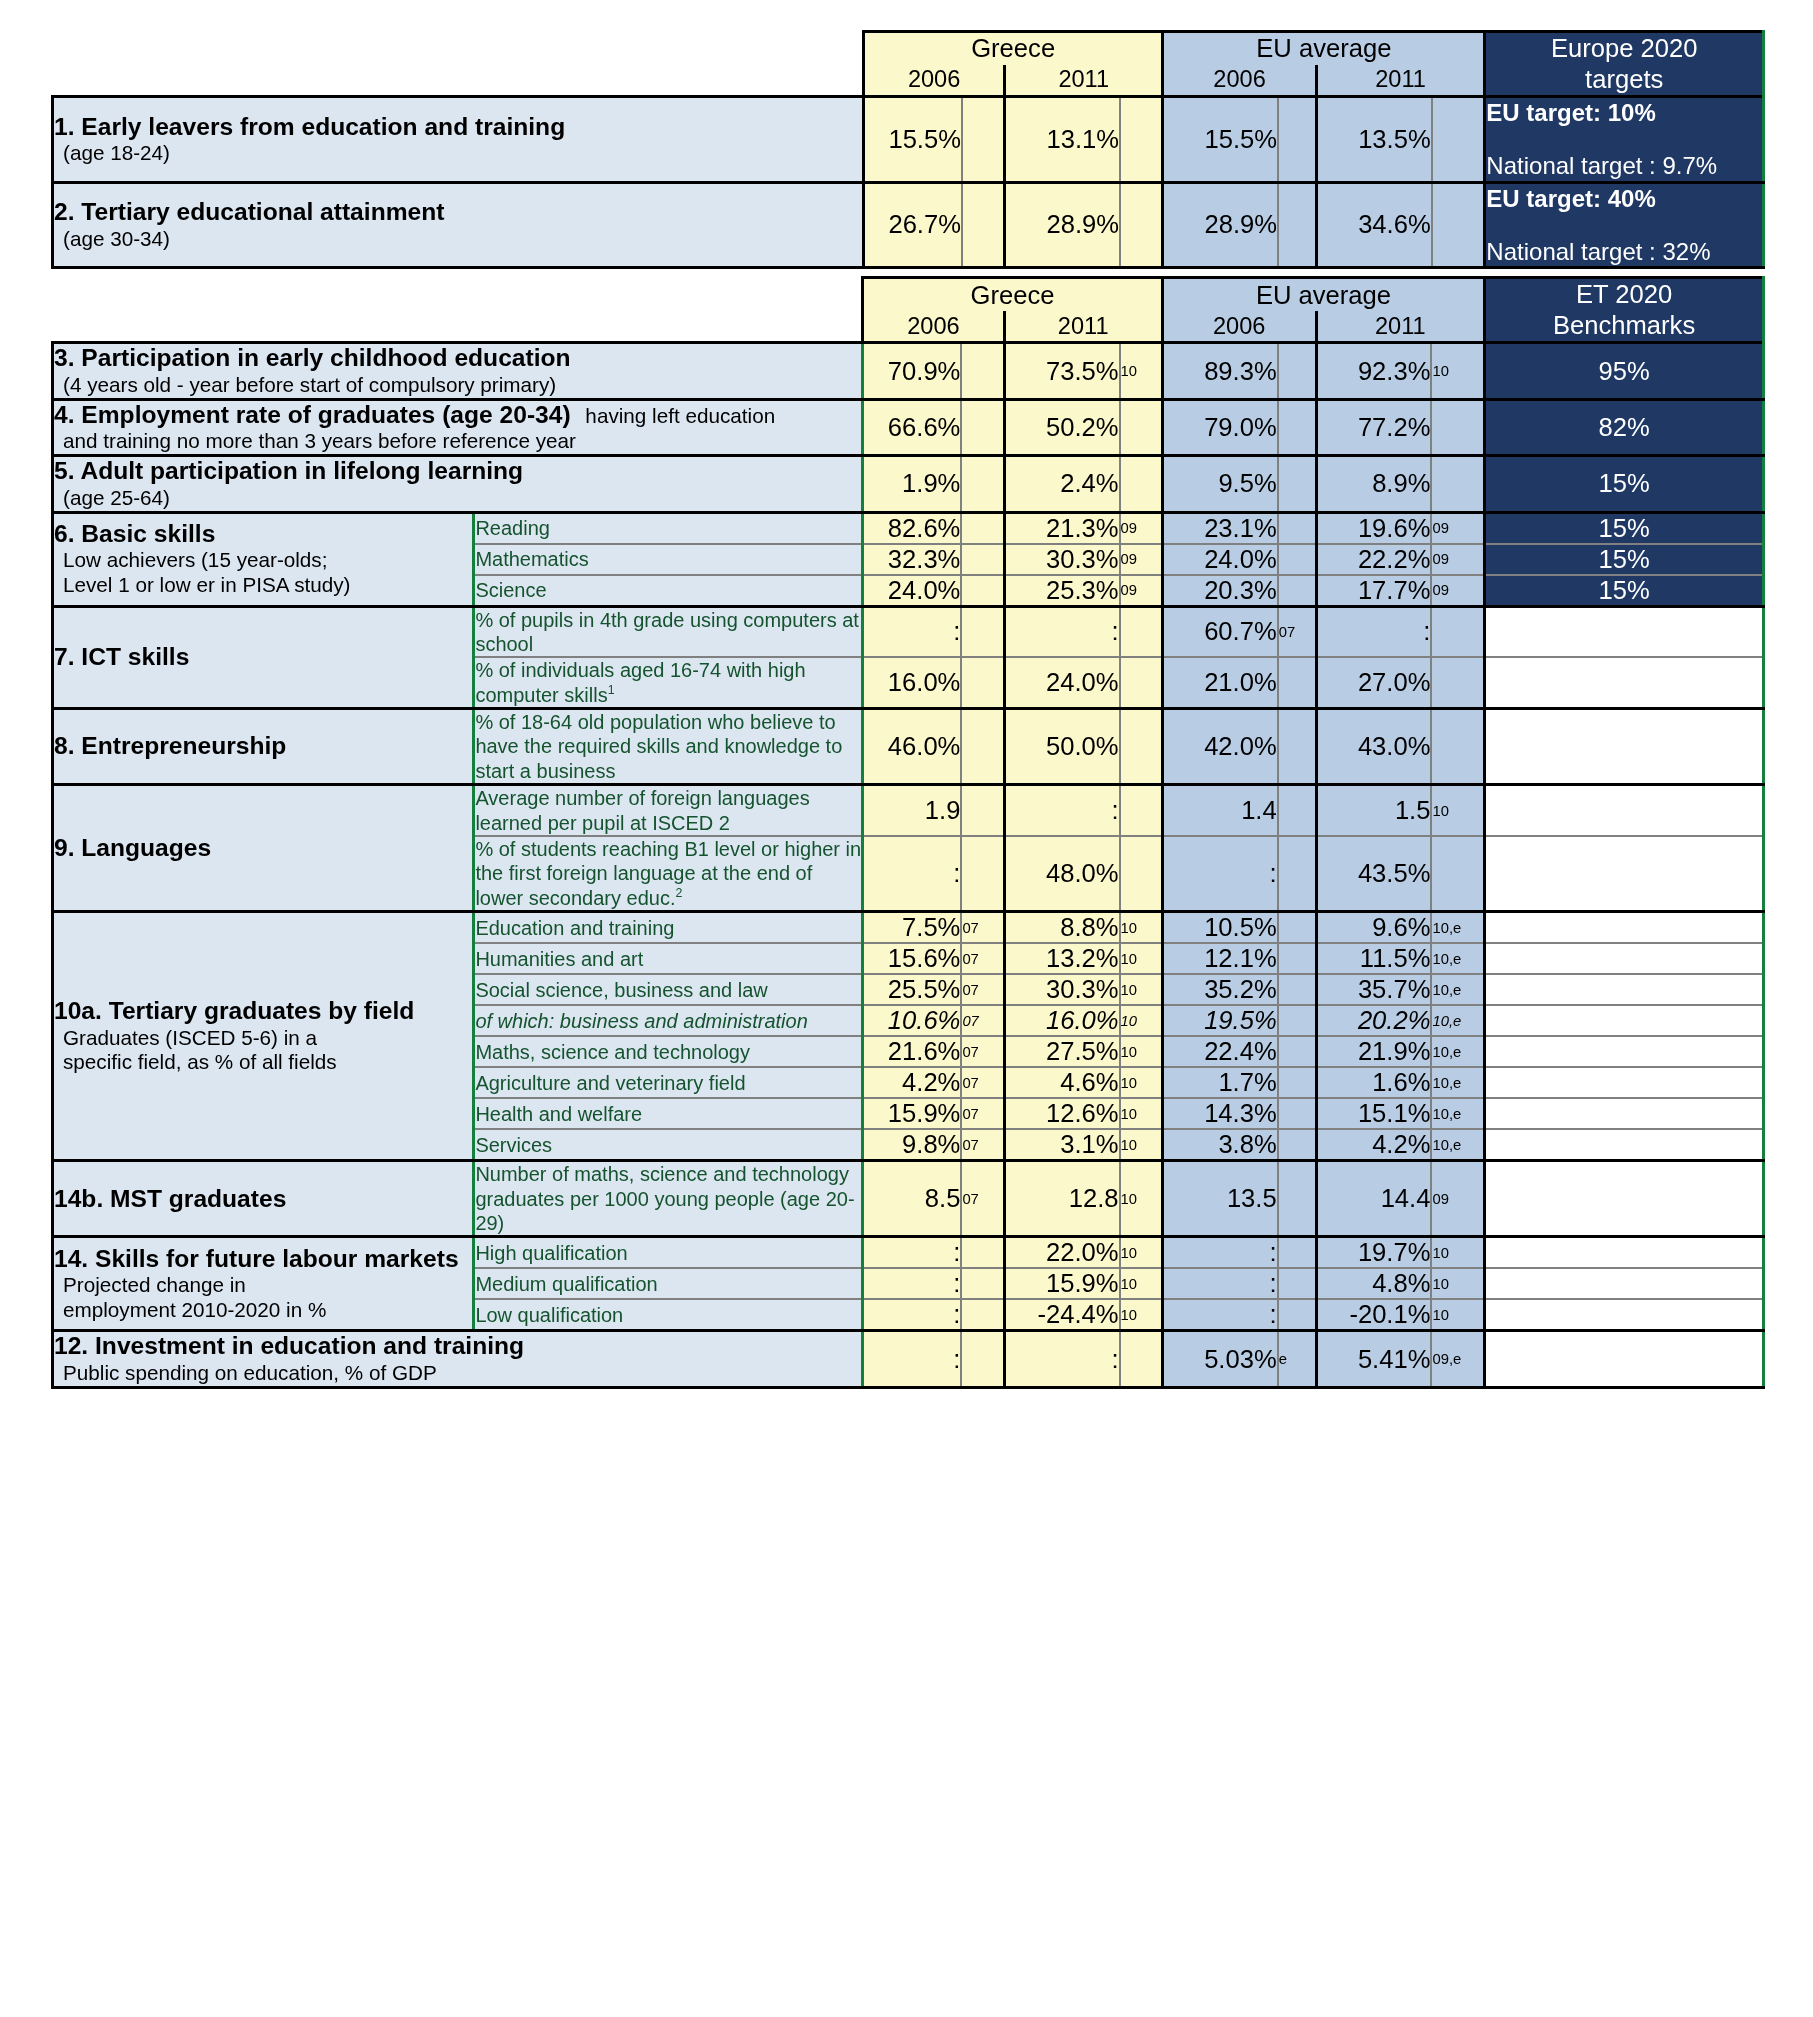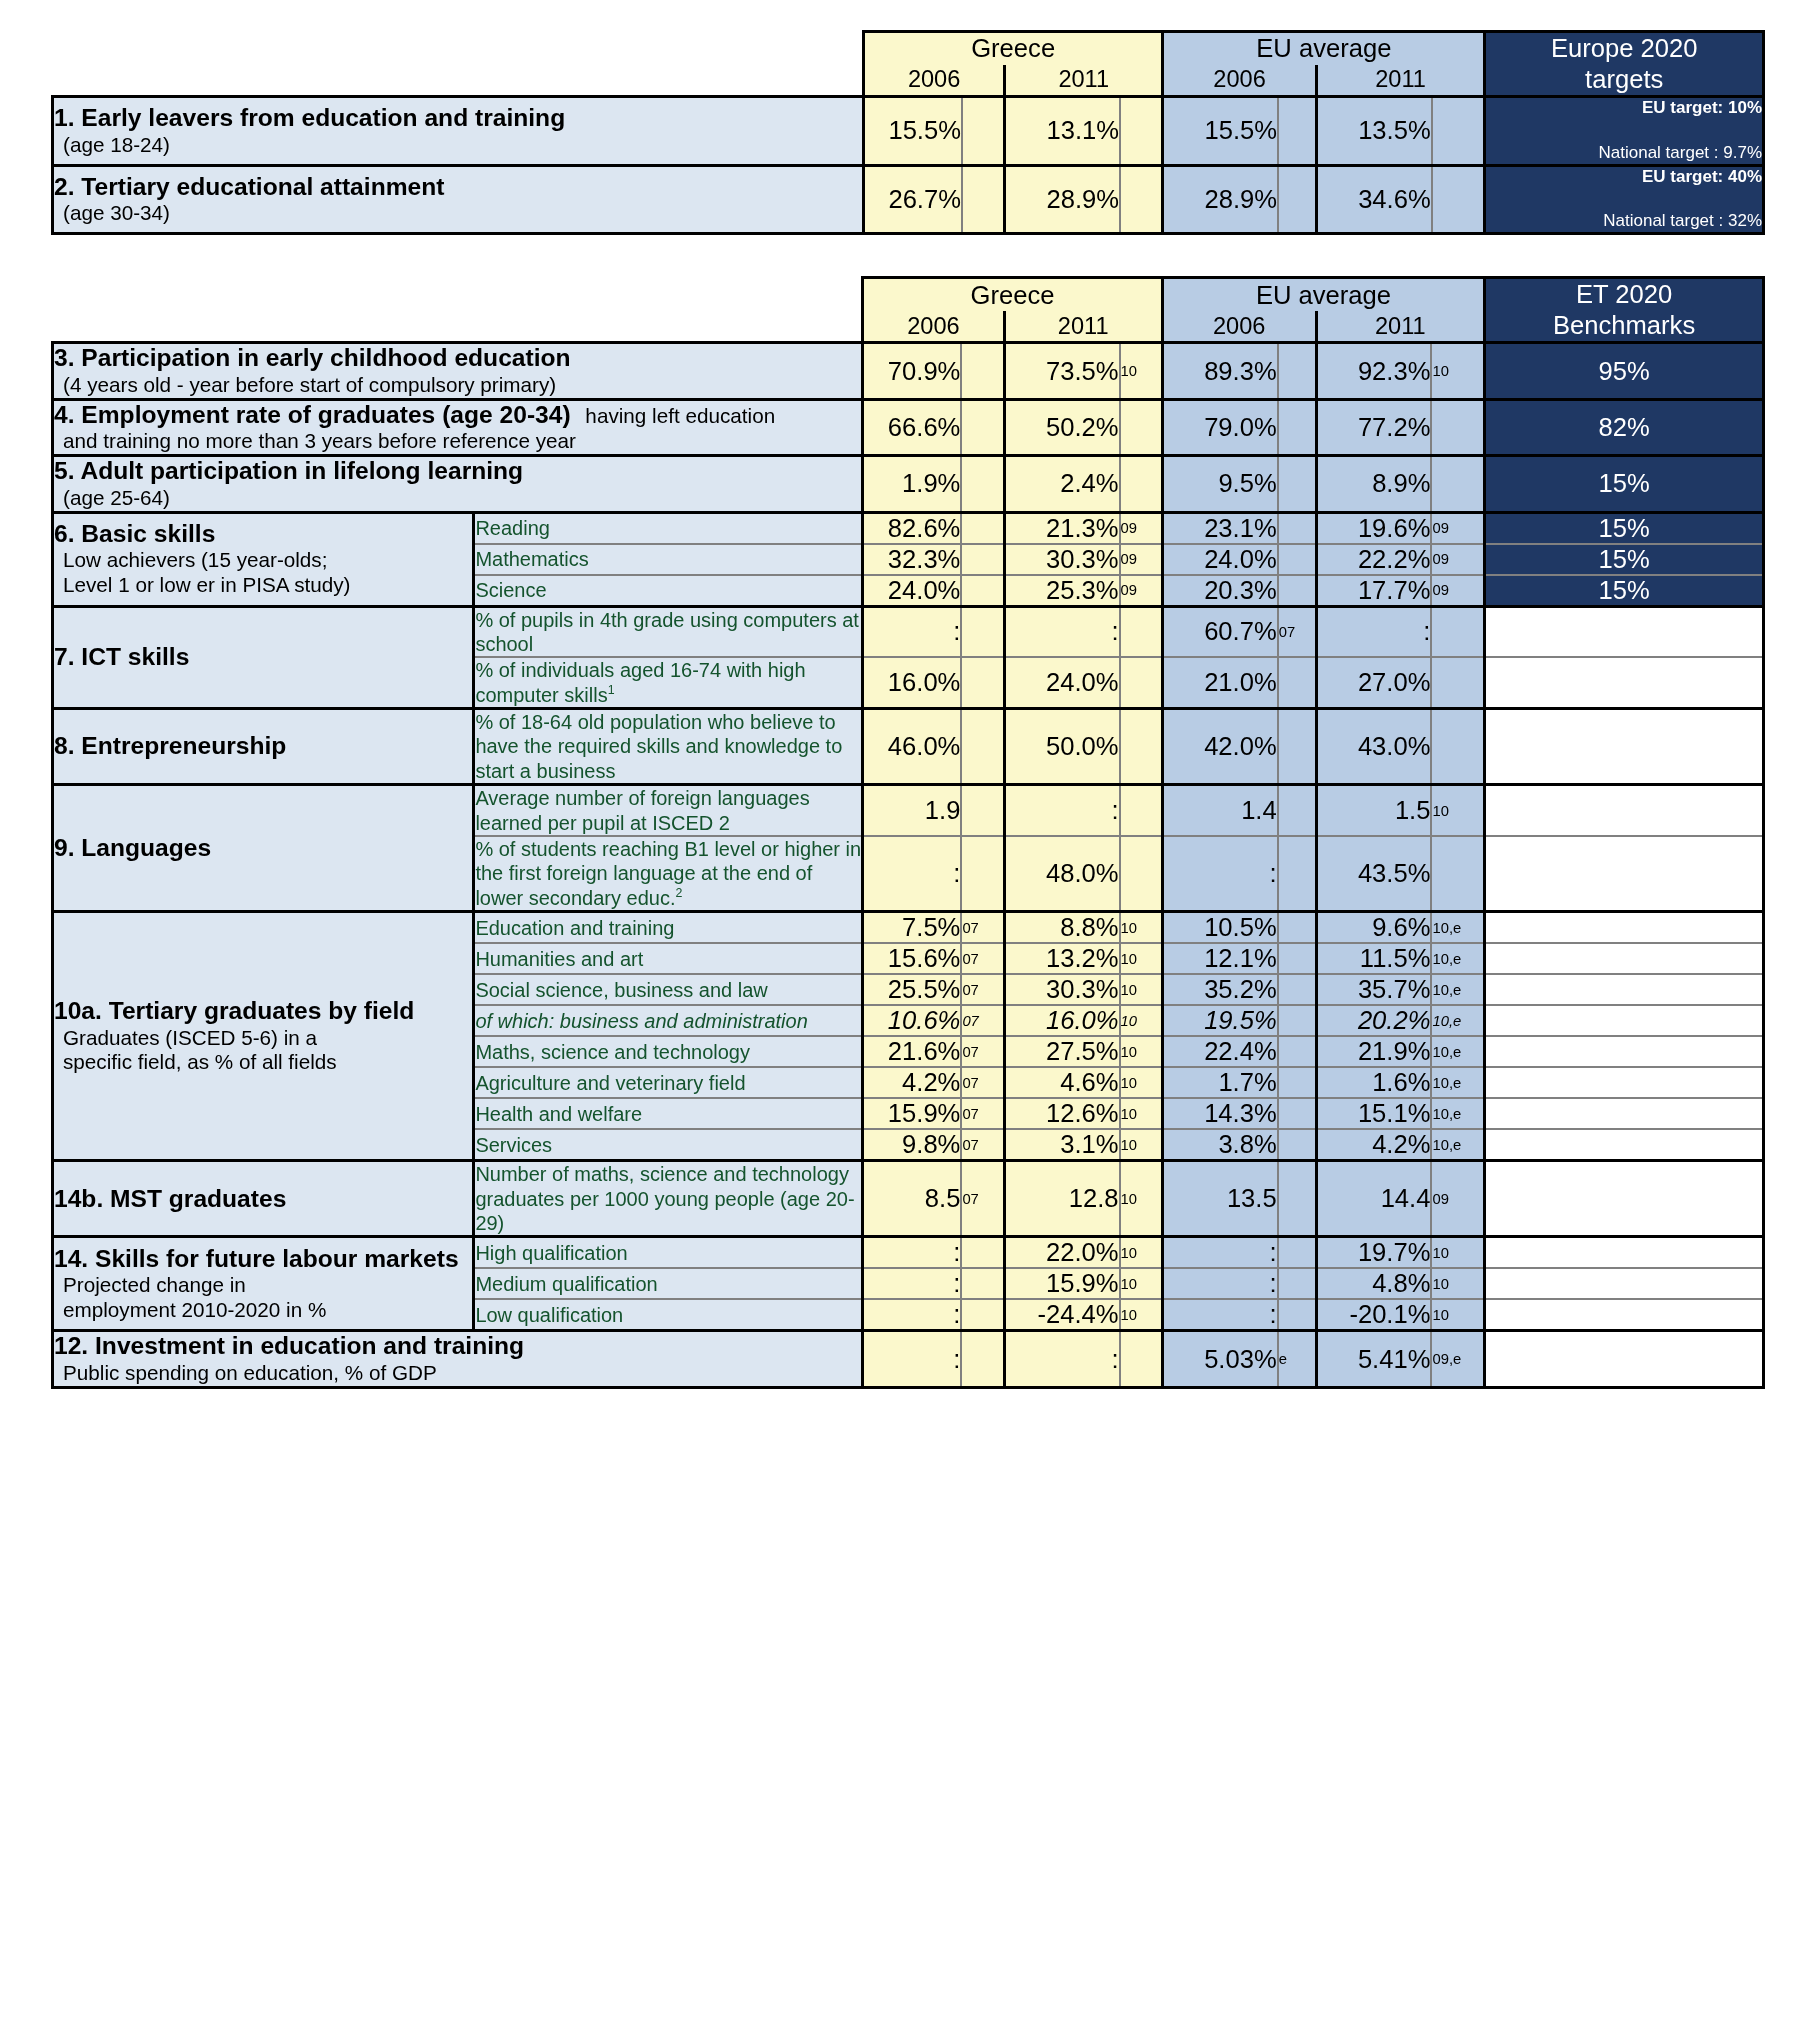--- a/index.html
+++ b/index.html
@@ -26,21 +26,21 @@
 
   
   .c-lbl   { background:#dce6f1; }   
   .c-gr    { background:#fbf8cc; }   
   .c-eu    { background:#b8cce4; }   
   .c-tgt   { background:#1f3864; color:#ffffff; } 
   .c-white { background:#ffffff; }
   .bt-thick{ border-top:3px solid #000; }
   .bb-thick{ border-bottom:3px solid #000; }
   .bl-thick{ border-left:3px solid #000; }
-  .br-thick{ border-right:3px solid #000000; }
+  .br-thick{ border-right:3px solid #15803d; }
   .bt-thin { border-top:2px solid #808080; }
   .bl-thin { border-left:2px solid #808080; }
 
   
   .hdr-grp {
     text-align:center; font-weight:bold; font-size:25.6px; color:#000;
     padding:3.9px 0 2px 0;
   }
   .hdr-yr {
     text-align:center; font-size:23.6px; color:#000; padding:2px 0 3.9px 0;
@@ -62,21 +62,21 @@
   .val.ital { font-style: italic; }
   .sup {
     font-size:14.8px; text-align:left; padding-left:3.9px; color:#000;
     vertical-align:top; padding-top:7.9px; white-space:nowrap;
   }
   .sup.ital { font-style: italic; }
   .tgt-val {
     text-align:center; font-weight:bold; font-size:25.6px; padding:5.9px 3.9px;
   }
   .tgt-two {
-    font-size:17px; line-height:1.22; padding:5.9px 7.9px 5.9px 9.9px; text-align:right;
+    font-size:24px; line-height:1.22; padding:5.9px 7.9px 5.9px 9.9px; text-align:left;
   }
   .tgt-two .l1 { font-weight:bold; display:block; }
   .tgt-two .l2 { font-weight:normal; display:block;margin-top:24px; }
   sup.fn { font-size:0.62em; vertical-align: super; }
 </style>
 </head>
 <body>
 
 <div class="page">
 

